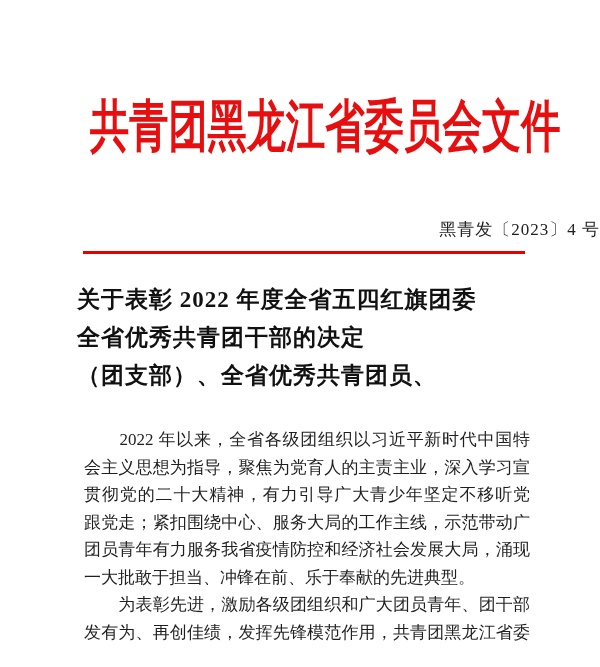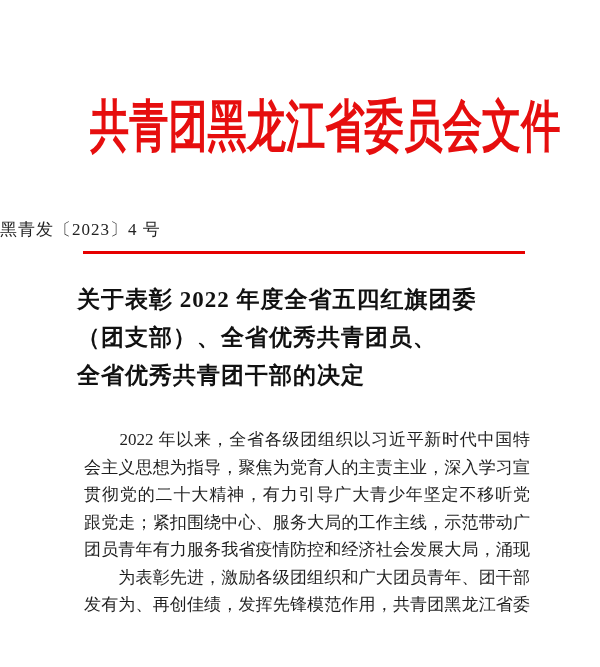--- a/index.html
+++ b/index.html
@@ -32,21 +32,21 @@
     transform: scaleX(0.70);
     transform-origin: 50% 50%;
     letter-spacing: 0px;
   }
   
   .doc-no {
     position: absolute;
     top: 219px;
     left: 0;
     width: 600px;
-    text-align: left;
+    text-align: right;
     font-size: 17px;
     line-height: 22px;
     color: #222222;
     letter-spacing: 1px;
   }
   
   .red-rule {
     position: absolute;
     top: 251px;
     left: 83px;
@@ -98,27 +98,28 @@
 <div class="page">
 
   <div class="red-head">共青团黑龙江省委员会文件</div>
 
   <div class="doc-no">黑青发〔2023〕4 号</div>
 
   <div class="red-rule"></div>
 
   <div class="title">
     <div>关于表彰 2022 年度全省五四红旗团委</div>
+    <div>全省优秀共青团干部的决定</div>
     <div>（团支部）、全省优秀共青团员、</div>
-    <div>全省优秀共青团干部的决定</div>
   </div>
 
   <div class="body-text">
     <div class="body-line">　　2022 年以来，全省各级团组织以习近平新时代中国特色社</div>
     <div class="body-line">会主义思想为指导，聚焦为党育人的主责主业，深入学习宣传</div>
     <div class="body-line">贯彻党的二十大精神，有力引导广大青少年坚定不移听党话、</div>
     <div class="body-line">跟党走；紧扣围绕中心、服务大局的工作主线，示范带动广大</div>
     <div class="body-line">团员青年有力服务我省疫情防控和经济社会发展大局，涌现出</div>
+    <div class="body-line para-end">一大批敢于担当、冲锋在前、乐于奉献的先进典型。</div>
     <div class="body-line">　　为表彰先进，激励各级团组织和广大团员青年、团干部奋</div>
     <div class="body-line">发有为、再创佳绩，发挥先锋模范作用，共青团黑龙江省委员</div>
   </div>
 
 </div>
 
 </body></html>

